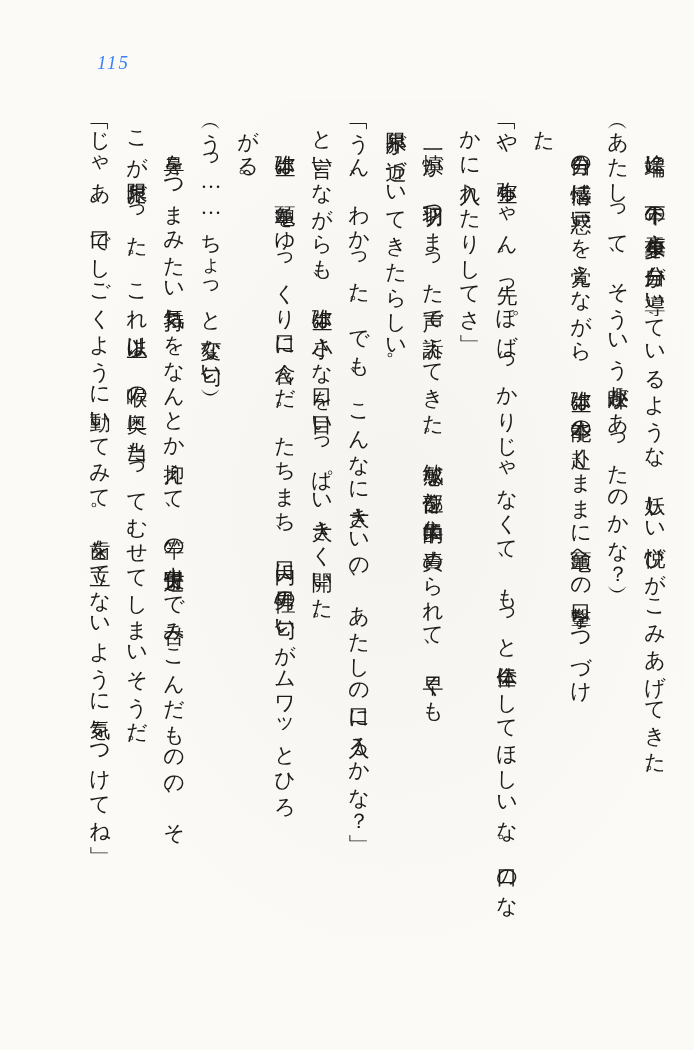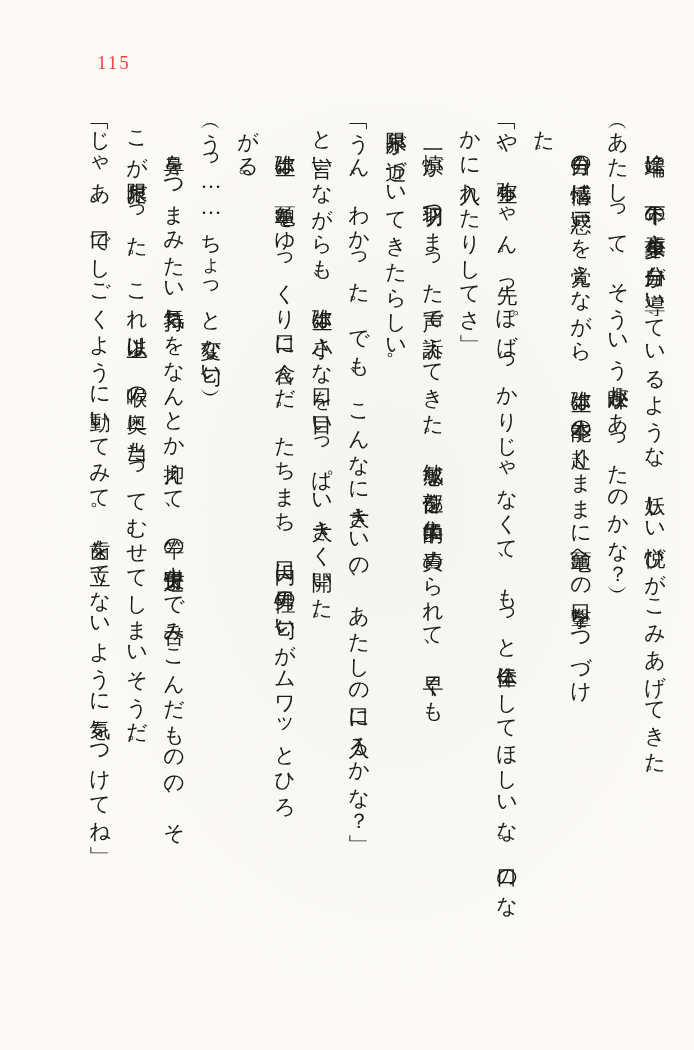--- a/index.html
+++ b/index.html
@@ -20,23 +20,24 @@
     content: "";
     position: absolute;
     left: 30px; top: 100px; right: 10px; bottom: 40px;
     background: radial-gradient(ellipse at 55% 45%, rgba(190,190,185,0.10), rgba(255,255,255,0) 70%);
     pointer-events: none;
   }
   .page-number {
     position: absolute;
     top: 52px;
     left: 97px;
+    font-style: italic;
     font-size: 19px;
     letter-spacing: 2px;
-    color: #ef4444;
+    color: #3b82f6;
   }
   .text-block {
     position: absolute;
     top: 116px;
     right: 21px;
     height: 882px;
     writing-mode: vertical-rl;
     -webkit-writing-mode: vertical-rl;
     text-orientation: upright;
     font-size: 21px;

